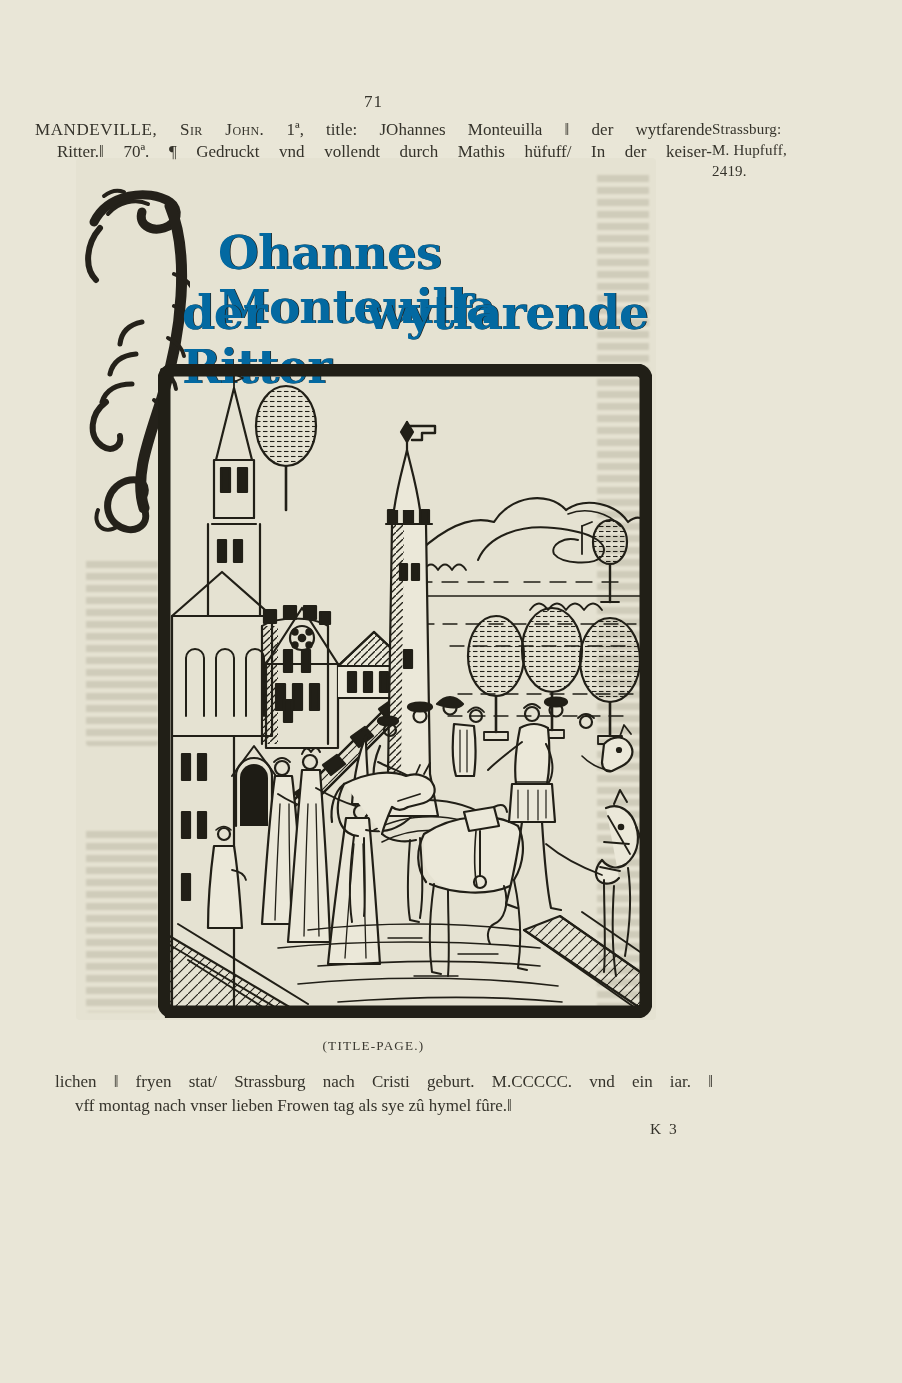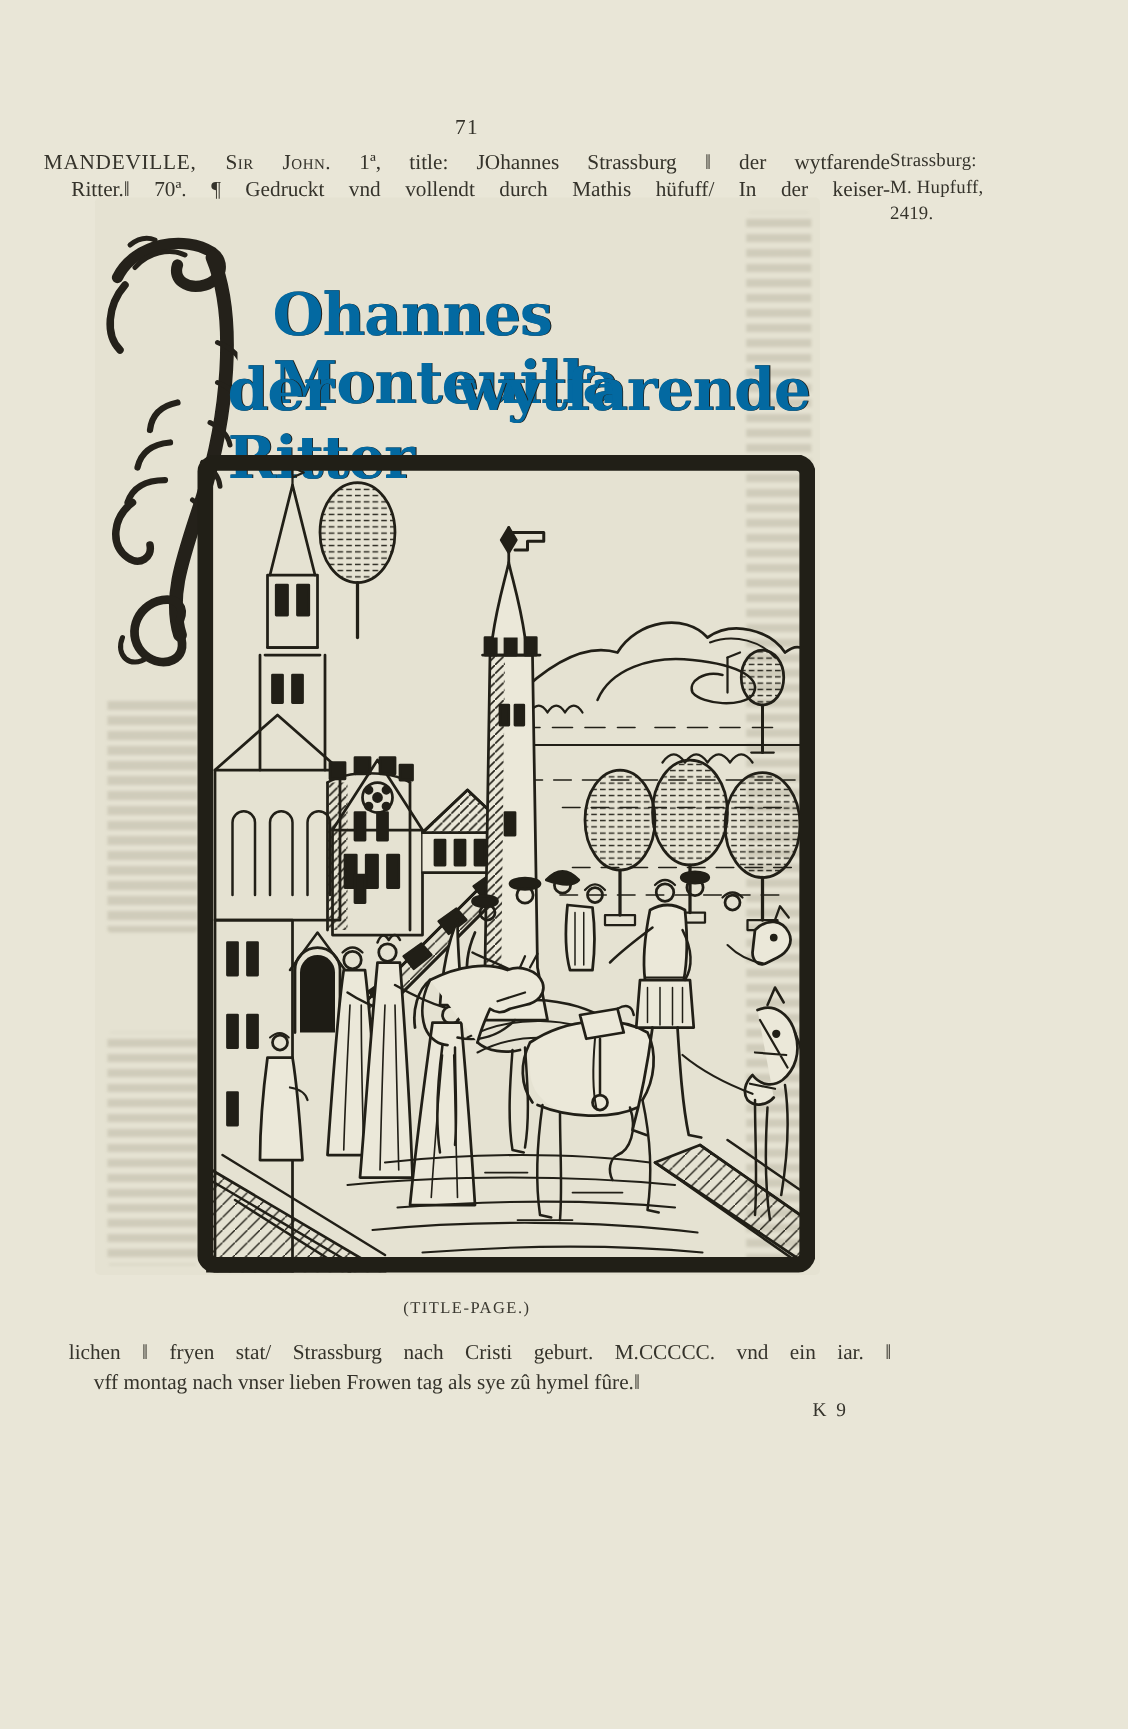--- a/index.html
+++ b/index.html
@@ -74,21 +74,21 @@
 
 <div class="page">
 
   <div class="facsimile-tone"></div>
   <div class="showthrough st-right"></div>
   <div class="showthrough st-left-a"></div>
   <div class="showthrough st-left-b"></div>
 
   <div class="folio-top">71</div>
 
-  <div class="entry-line l1"><span class="author">MANDEVILLE, </span><span class="rank">Sir John.</span><span> 1ª, title: JOhannes Strassburg ‖ der wytfarende</span></div>
+  <div class="entry-line l1"><span class="author">MANDEVILLE, </span><span class="rank">Sir John.</span><span> 1ª, title: JOhannes Monteuilla ‖ der wytfarende</span></div>
   <div class="entry-line l2">Ritter.‖ 70ª. ¶ Gedruckt vnd vollendt durch Mathis hüfuff/ In der keiser-</div>
 
   <div class="imprint">
     <div>Strassburg:</div>
     <div>M. Hupfuff,</div>
     <div>2419.</div>
   </div>
 
   <svg class="initial-svg" width="112" height="350" viewBox="0 0 112 350">
     <g fill="none" stroke="#24211a" stroke-linecap="round" stroke-linejoin="round">
@@ -314,15 +314,15 @@
 
       <rect x="6" y="6" width="482" height="642" rx="9" stroke-width="13"></rect>
     </g>
   </svg>
 
   <div class="caption">(TITLE-PAGE.)</div>
 
   <div class="cont-line c1">lichen ‖ fryen stat/ Strassburg nach Cristi geburt. M.CCCCC. vnd ein iar. ‖</div>
   <div class="cont-line c2">vff montag nach vnser lieben Frowen tag als sye zû hymel fûre.‖</div>
 
-  <div class="signature">K 9</div>
+  <div class="signature">K 3</div>
 
 </div>
 
 </body></html>

